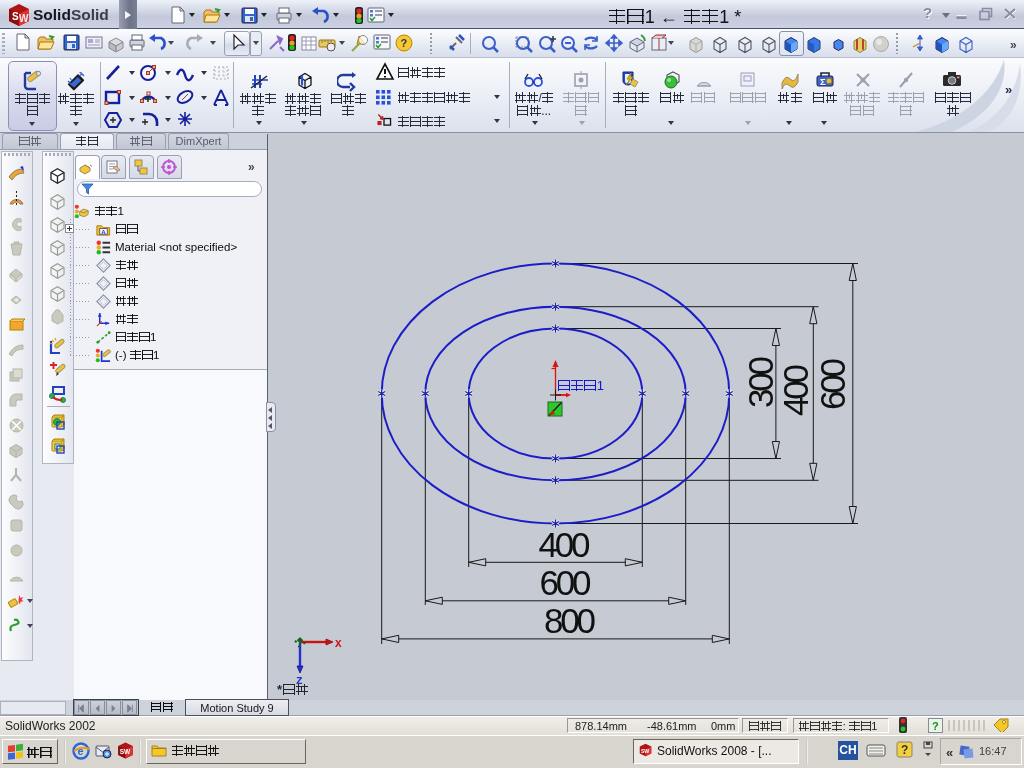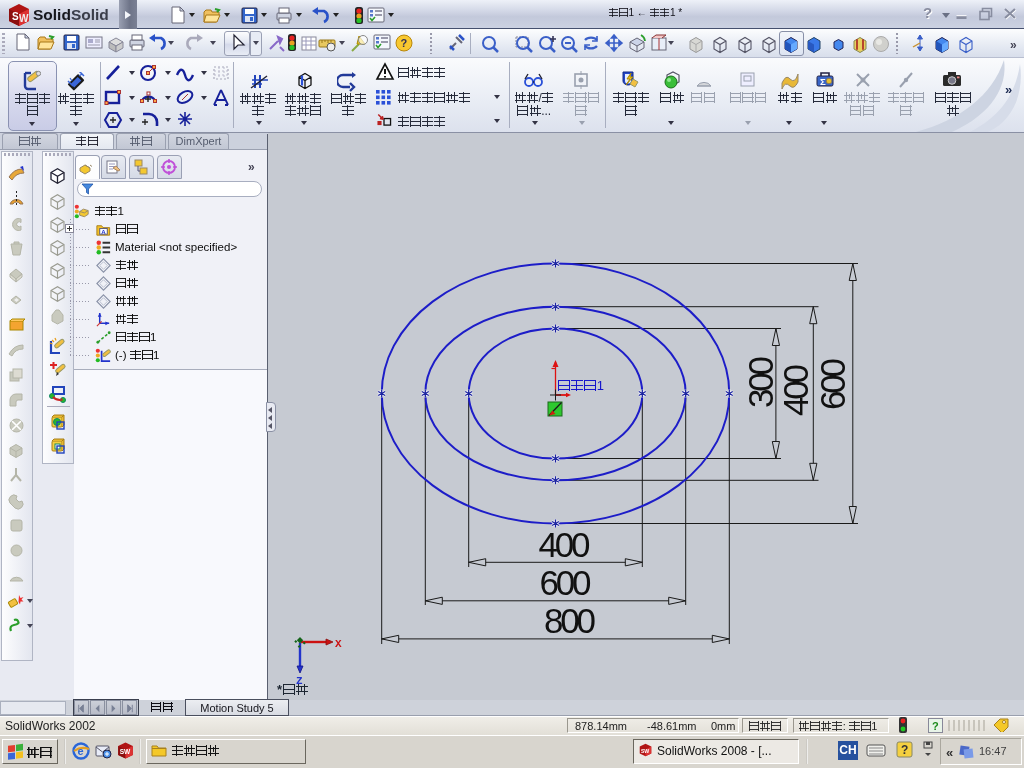--- a/index.html
+++ b/index.html
@@ -66,21 +66,21 @@
       <rect x="4" y="8" width="3" height="2.5" fill="#5577cc"></rect>
       <rect x="9" y="8" width="7" height="2" fill="#99a"></rect>
       <path d="M4,12 l2,2.5 3,-3.5" stroke="#2a9e2a" stroke-width="1.6" fill="none"></path>
     </svg>
     <div class="ab td" style="left:189px;top:13px;border-top-color:#222;"></div>
     <div class="ab td" style="left:224px;top:13px;border-top-color:#222;"></div>
     <div class="ab td" style="left:261px;top:13px;border-top-color:#222;"></div>
     <div class="ab td" style="left:296px;top:13px;border-top-color:#222;"></div>
     <div class="ab td" style="left:333px;top:13px;border-top-color:#222;"></div>
     <div class="ab td" style="left:388px;top:13px;border-top-color:#222;"></div>
-    <div class="ab" style="left:608px;top:7px;font-size:10px;color:#101018;"><i class="cj va"></i><i class="cj vb"></i>1 ← <i class="cj va"></i><i class="cj va"></i>1 *</div>
+    <div class="ab" style="left:608px;top:7px;font-size:18px;color:#101018;"><i class="cj va"></i><i class="cj vb"></i>1 ← <i class="cj va"></i><i class="cj va"></i>1 *</div>
     <div class="ab" style="left:919px;top:4px;width:17px;height:17px;font-size:15px;font-weight:bold;color:#898da0;text-shadow:1px 1px 0 #fff;text-align:center;">?</div>
     <div class="ab td" style="left:942px;top:13px;border-left-width:4px;border-right-width:4px;border-top-width:5px;border-top-color:#6a7084;"></div>
     <svg class="ab" style="left:954px;top:6px" width="15" height="16" viewBox="0 0 14 16">
       <rect x="2" y="10" width="10" height="3" fill="#888da0"></rect>
       <rect x="2" y="9.2" width="10" height="1" fill="#fff"></rect>
     </svg>
     <svg class="ab" style="left:978px;top:6px" width="15" height="16" viewBox="0 0 14 16">
       <g stroke="#888da0" fill="none">
         <rect x="1.5" y="5.5" width="9" height="8" stroke-width="1.6"></rect>
         <path d="M4,5 v-2.5 h9 v8 h-2.5" stroke-width="1.6"></path>
@@ -814,21 +814,21 @@
     </svg>
     <div class="ab" style="left:106px;top:700px;width:15px;height:15px;background:linear-gradient(#ccd0d9,#b8bcc8);border:1px solid #8a90a0;"></div>
     <svg class="ab" style="left:107px;top:702px" width="13" height="13" viewBox="0 0 14 14">
       <path d="M5,3 l4,4 -4,4 z" fill="#788095"></path>
     </svg>
     <div class="ab" style="left:122px;top:700px;width:15px;height:15px;background:linear-gradient(#ccd0d9,#b8bcc8);border:1px solid #8a90a0;"></div>
     <svg class="ab" style="left:123px;top:702px" width="13" height="13" viewBox="0 0 14 14">
       <path d="M5,3 l4,4 -4,4 z M10,3 v8" stroke="#788095" fill="#788095"></path>
     </svg>
     <div class="ab" style="left:141px;top:700px;width:42px;height:16px;font-size:11px;font-weight:bold;color:#0c0c14;text-align:center;line-height:15px;"><i class="cj vb bd"></i><i class="cj vb bd"></i></div>
-    <div class="ab" style="left:185px;top:699px;width:104px;height:17px;background:linear-gradient(#eceef2,#d8dbe2);border:1px solid #4a4f5e;font-size:11px;color:#15151c;text-align:center;line-height:16px;">Motion Study 5</div>
+    <div class="ab" style="left:185px;top:699px;width:104px;height:17px;background:linear-gradient(#eceef2,#d8dbe2);border:1px solid #4a4f5e;font-size:11px;color:#15151c;text-align:center;line-height:16px;">Motion Study 9</div>
     <div class="ab" style="left:0;top:716px;width:1024px;height:19px;background:linear-gradient(#f0eee8,#e2dfd7);border-top:1px solid #fff;"></div>
     <div class="ab" style="left:5px;top:719px;font-size:12px;color:#222;">SolidWorks 2002</div>
     <div class="ab" style="left:567px;top:718px;width:172px;height:15px;border:1px solid;border-color:#9a978e #fff #fff #9a978e;"></div>
     <div class="ab" style="left:575px;top:720px;font-size:11px;color:#222;text-align:right;">878.14mm</div>
     <div class="ab" style="left:647px;top:720px;font-size:11px;color:#222;">-48.61mm</div>
     <div class="ab" style="left:711px;top:720px;font-size:11px;color:#222;">0mm</div>
     <div class="ab" style="left:742px;top:718px;width:46px;height:15px;border:1px solid;border-color:#9a978e #fff #fff #9a978e;font-size:11px;color:#222;text-align:center;line-height:14px;padding-right:0px;white-space:nowrap;"><i class="cj vb"></i><i class="cj vc"></i><i class="cj vb"></i></div>
     <div class="ab" style="left:793px;top:718px;width:96px;height:15px;border:1px solid;border-color:#9a978e #fff #fff #9a978e;font-size:11px;color:#222;line-height:14px;padding-left:4px;white-space:nowrap;"><i class="cj vc"></i><i class="cj vb"></i><i class="cj vc"></i><i class="cj va"></i>: <i class="cj va"></i><i class="cj vb"></i>1</div>
     <svg class="ab" style="left:898px;top:717px" width="10" height="17" viewBox="0 0 10 17">
       <rect x="1" y="0" width="8" height="16" rx="2" fill="#333"></rect>

